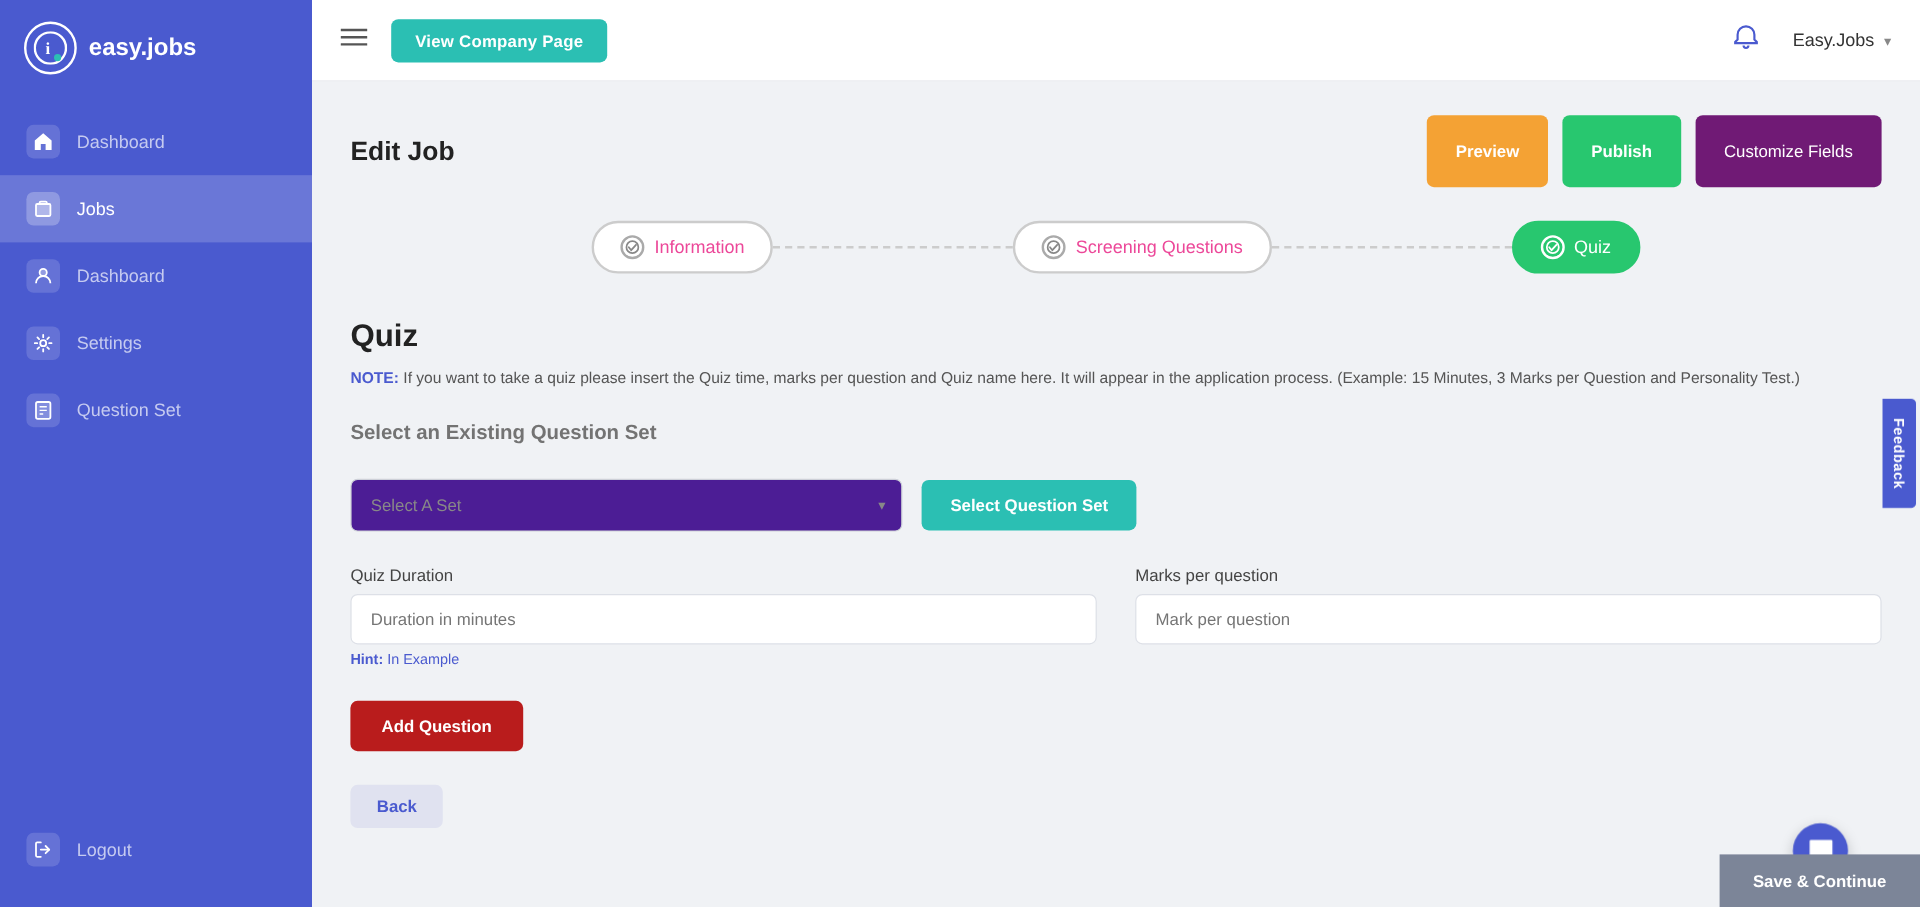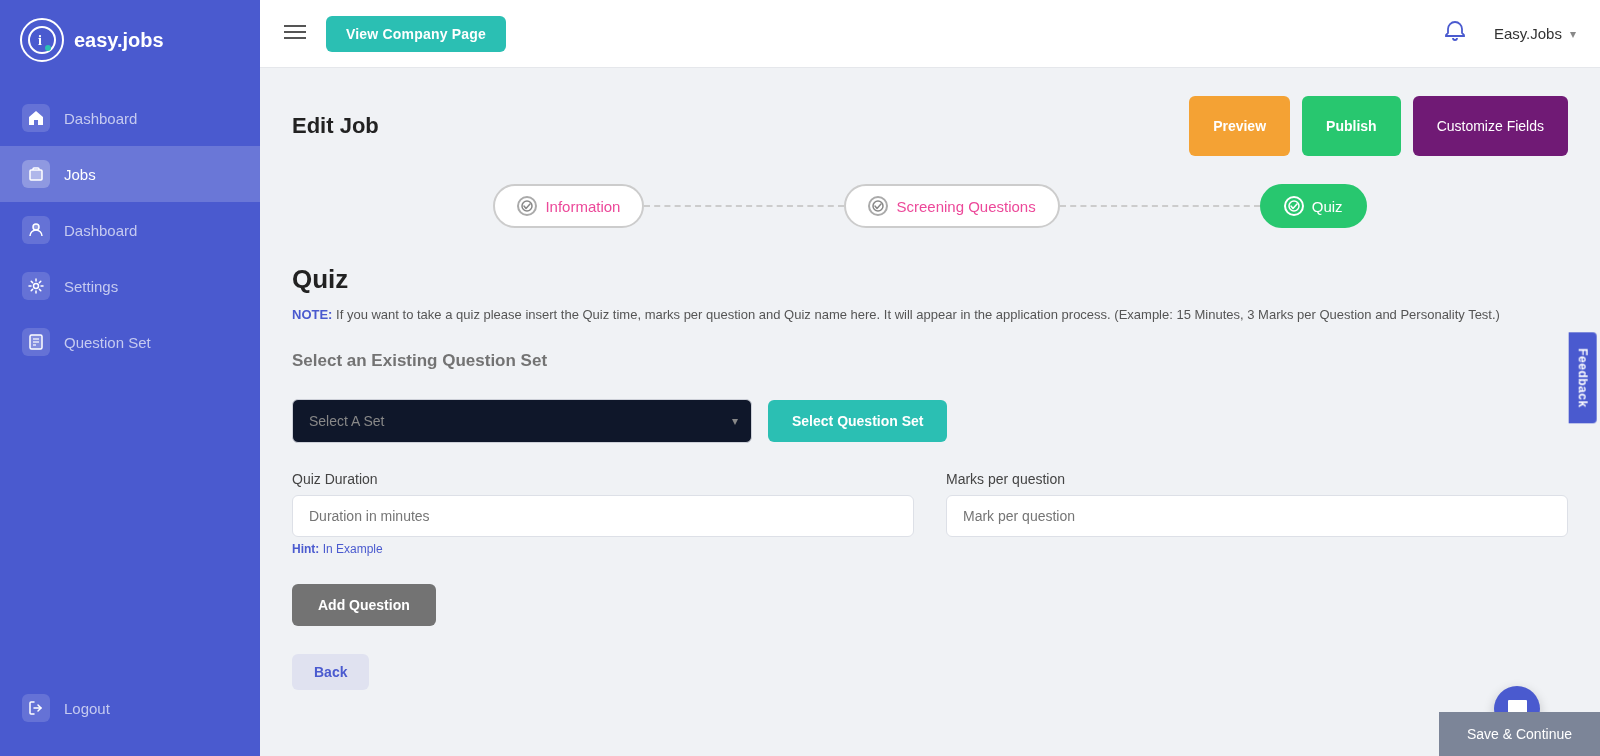--- a/index.html
+++ b/index.html
@@ -262,21 +262,21 @@
     }
     .select-set-wrapper {
       flex: 0 0 460px;
       position: relative;
     }
     .select-set {
       width: 100%;
       padding: 13px 24px 13px 16px;
       border: 1px solid #cdd0d8;
       border-radius: 6px;
-      background: #0f172a;
+      background: #4c1d95;
       font-size: 14px;
       color: #888;
       appearance: none;
       cursor: pointer;
       outline: none;
     }
     .select-arrow {
       position: absolute;
       right: 14px;
       top: 50%;
@@ -321,21 +321,21 @@
     }
     .field-hint {
       font-size: 12px;
       color: #4a5acf;
       margin-top: 5px;
     }
     .field-hint strong { font-weight: 600; }
 
     
     .btn-add-question {
-      background: #737373;
+      background: #b91c1c;
       color: #fff;
       border: none;
       border-radius: 6px;
       padding: 13px 26px;
       font-size: 14px;
       font-weight: 600;
       cursor: pointer;
       margin-top: 14px;
       margin-bottom: 20px;
     }
@@ -356,21 +356,21 @@
     .btn-save-continue {
       position: fixed;
       bottom: 0;
       right: 0;
       background: #7c8598;
       color: #fff;
       border: none;
       border-radius: 0;
       padding: 14px 28px;
       font-size: 14px;
-      font-weight: 400;
+      font-weight: 700;
       cursor: pointer;
       z-index: 100;
       margin-left: 32px;
     }
 
     
     .chat-bubble {
       position: fixed;
       bottom: 24px;
       right: 60px;

